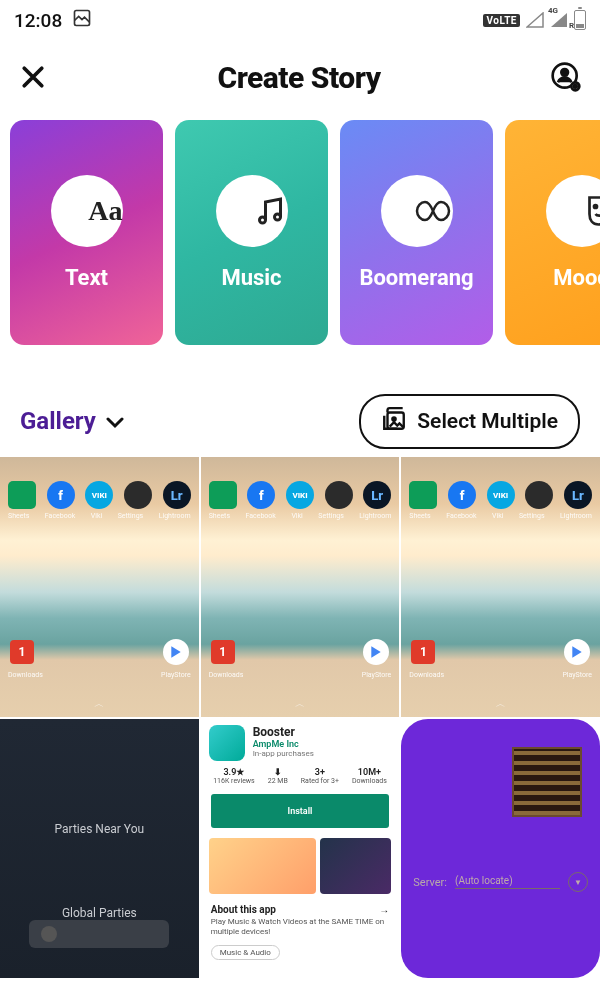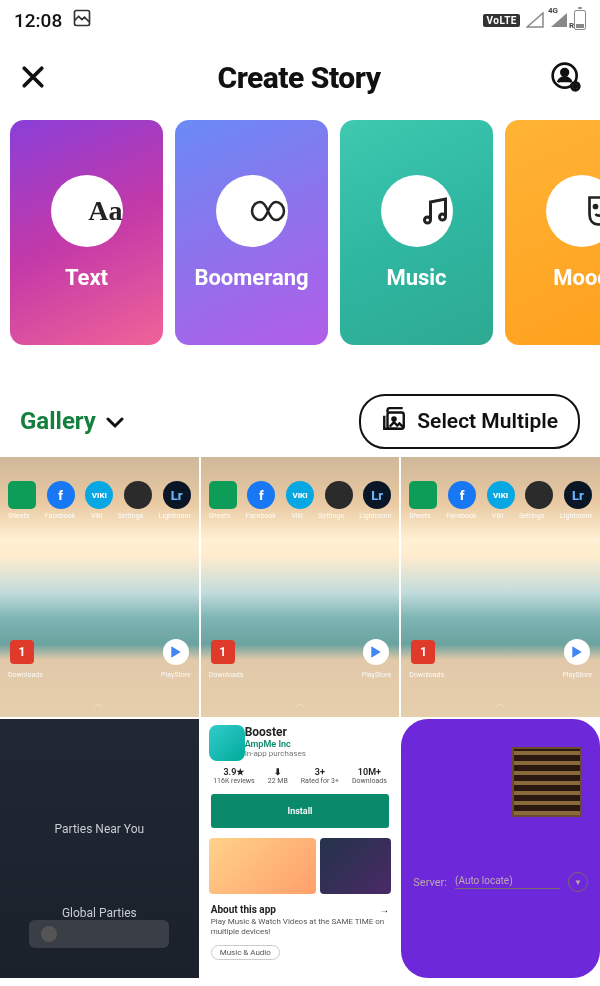--- a/index.html
+++ b/index.html
@@ -27,21 +27,21 @@
   .card-icon svg { display:block; }
   .card-label { font-size:22px; font-weight:700; }
 
   .card-text { background: linear-gradient(155deg, #8a3fd9 0%, #c339a8 50%, #f06498 100%); }
   .card-music { background: linear-gradient(155deg, #3fc9b0 0%, #2fb7a2 50%, #2ea992 100%); }
   .card-boomerang { background: linear-gradient(155deg, #6a8bf5 0%, #8e72ec 50%, #b25de8 100%); }
   .card-mood { background: linear-gradient(155deg, #ffb436 0%, #ff9f1c 100%); }
 
   
   .gallery-bar { display:flex; align-items:center; justify-content:space-between; padding:0 20px; margin-top:52px; height:48px;}
-  .gallery-dropdown { display:flex; align-items:center; gap:10px; font-size:24px; font-weight:700; color:#15803d;}
+  .gallery-dropdown { display:flex; align-items:center; gap:10px; font-size:24px; font-weight:700; color:#4c1d95;}
   .select-multiple { display:flex; align-items:center; gap:10px; border:2.5px solid #111; border-radius:26px; padding:10px 20px; font-size:21px; font-weight:600; color:#111;}
 
   
   .thumbs { display:grid; grid-template-columns: repeat(3, 1fr); gap:2px; margin-top:12px;}
   .thumb { width:100%; aspect-ratio: 199/260; background:#888; position:relative; overflow:hidden;}
 
   
   .thumb-home { background: linear-gradient(180deg, #cfb89a 0%, #e9caa3 18%, #fff1d4 32%, #ffeccd 38%, #c3dcdc 52%, #7fb4b4 62%, #6aa3a0 72%, #e1c8a9 78%, #e6cfad 100%); }
   .home-appbar { position:absolute; top:24px; left:8px; right:8px; display:flex; justify-content:space-between;}
   .app { width:28px; height:28px; border-radius:50%; display:flex; align-items:center; justify-content:center; font-size:13px; font-weight:800; color:#fff; }
@@ -57,21 +57,21 @@
   .home-blabels{position:absolute; bottom:38px; left:8px; right:8px; display:flex; justify-content:space-between; font-size:7px; color:rgba(255,255,255,0.9);}
   .home-arrow{position:absolute; bottom:6px; left:50%; transform:translateX(-50%); color:rgba(255,255,255,0.7); font-size:10px;}
 
   
   .thumb-dark { background: linear-gradient(180deg,#202834 0%, #1a212b 100%); color:#c9ccd1; font-size:12px; display:flex; flex-direction:column; align-items:center; justify-content:flex-end; padding-bottom:30px; gap:70px;}
   .dark-card{ width:140px; height:28px; background:#3a3f47; border-radius:6px; position:relative;}
   .dark-card:before{content:"";position:absolute;left:12px;top:6px;width:16px;height:16px;border-radius:50%;background:#555;}
 
   
   .thumb-store{ background:#fff; color:#222;}
-  .store-head{ display:flex; align-items:flex-start; padding:6px 8px 2px 8px;}
+  .store-head{ display:flex; align-items:flex-start; gap:8px; padding:6px 8px 2px 8px;}
   .store-ico{ width:36px;height:36px;border-radius:8px;background:linear-gradient(135deg,#3cc,#0a9);}
   .store-title{font-size:12px;font-weight:700;color:#222;}
   .store-dev{font-size:9px;color:#0a8a6a;font-weight:600;}
   .store-iap{font-size:8px;color:#777;}
   .store-stats{display:flex;justify-content:space-around;font-size:7px;color:#555;padding:4px 6px;text-align:center;border-top:0;}
   .store-stats div{line-height:1.2;}
   .store-stats .big{font-size:9px;color:#222;font-weight:600;display:block;}
   .install-btn{margin:4px 10px;background:#0a8a6a;color:#fff;text-align:center;font-size:9px;font-weight:600;padding:12px;border-radius:3px;}
   .store-imgs{display:flex;gap:4px;padding:6px 8px;}
   .store-imgs > div{height:56px;border-radius:4px;}
@@ -139,37 +139,37 @@
   </span>
 </div>
 
 <div class="story-cards">
   <div class="story-card card-text">
     <div class="card-icon">
         <span style="font-family:Georgia,serif;">Aa</span>
       </div>
     <div class="card-label">Text</div>
   </div>
-  <div class="story-card card-boomerang">
-    <div class="card-icon">
-      <svg width="40" height="24" viewBox="0 0 40 24" fill="none" stroke="#222" stroke-width="2.5">
-          <path d="M4 12c0-5 4-9 8-9s6 4 8 9 4 9 8 9 8-4 8-9-4-9-8-9-6 4-8 9-4 9-8 9-8-4-8-9z"></path>
-        </svg>
-    </div>
-    <div class="card-label">Boomerang</div>
-  </div>
   <div class="story-card card-music">
     <div class="card-icon">
       <svg width="36" height="36" viewBox="0 0 24 24" fill="none" stroke="#222" stroke-width="2">
           <path d="M9 18V6l10-2v12"></path>
           <circle cx="7" cy="18" r="2"></circle>
           <circle cx="17" cy="16" r="2"></circle>
         </svg>
     </div>
     <div class="card-label">Music</div>
+  </div>
+  <div class="story-card card-boomerang">
+    <div class="card-icon">
+      <svg width="40" height="24" viewBox="0 0 40 24" fill="none" stroke="#222" stroke-width="2.5">
+          <path d="M4 12c0-5 4-9 8-9s6 4 8 9 4 9 8 9 8-4 8-9-4-9-8-9-6 4-8 9-4 9-8 9-8-4-8-9z"></path>
+        </svg>
+    </div>
+    <div class="card-label">Boomerang</div>
   </div>
   <div class="story-card card-mood">
     <div class="card-icon">
       <svg width="36" height="36" viewBox="0 0 24 24" fill="none" stroke="#222" stroke-width="1.8">
         <path d="M5 3h9a4 4 0 0 1 4 4v9c0 2-3 5-7 5s-6-3-6-7V3z"></path>
         <circle cx="9" cy="9" r="1" fill="#222"></circle>
           <circle cx="14" cy="9" r="1" fill="#222"></circle>
         <path d="M9 14c1 1.5 4 1.5 5 0"></path>
       </svg>
     </div>

